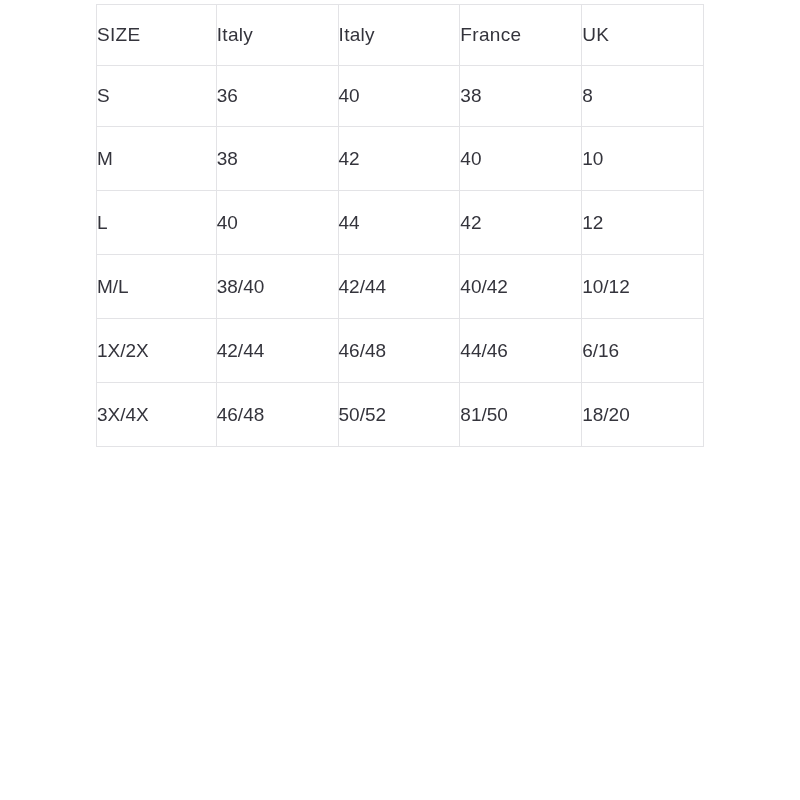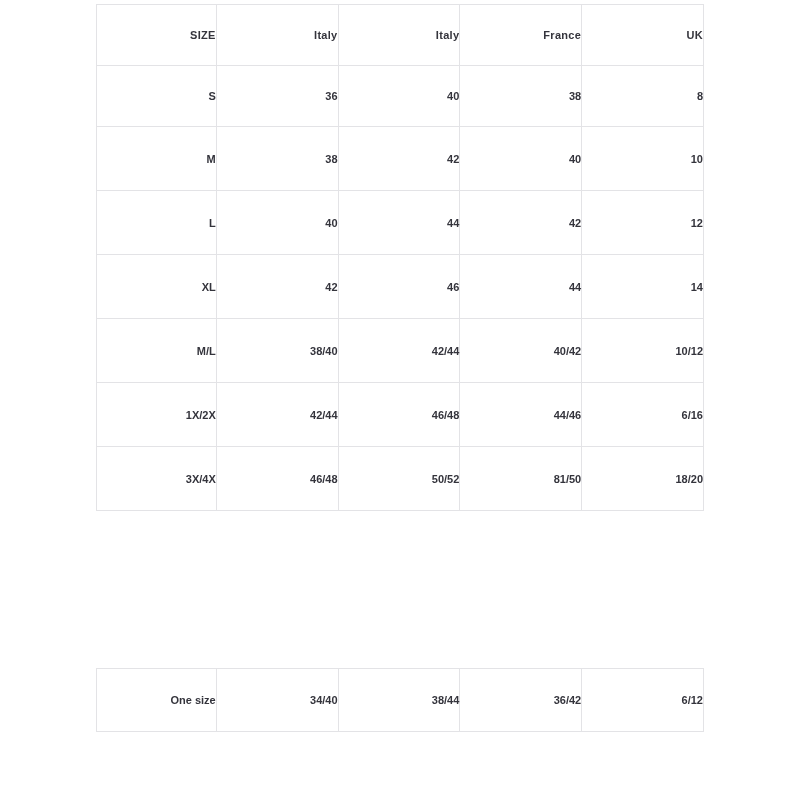--- a/index.html
+++ b/index.html
@@ -25,25 +25,25 @@
     table-layout: fixed;
     position: absolute;
     left: 96px;
     width: 608px;
   }
   #main-table { top: 4px; }
   #secondary-table { top: 668px; }
 
   .size-table td, .size-table th {
     border: 1px solid #e3e3e6;
-    text-align: right;
+    text-align: left;
     vertical-align: middle;
-    font-size: 11px;
+    font-size: 19px;
     color: #34343c;
-    font-weight: 700;
+    font-weight: 400;
     padding: 0;
   }
   .size-table col.c-size { width: 116px; }
   .size-table col.c-data { width: 118px; }
 
   #main-table th,
   #main-table td {
     height: 63px;
   }
   #main-table tr:first-child th,
@@ -108,27 +108,20 @@
         <td class="value-cell">10</td>
       </tr>
       <tr>
         <td class="size-cell">L</td>
         <td class="value-cell">40</td>
         <td class="value-cell">44</td>
         <td class="value-cell">42</td>
         <td class="value-cell">12</td>
       </tr>
       <tr>
-        <td class="size-cell">XL</td>
-        <td class="value-cell">42</td>
-        <td class="value-cell">46</td>
-        <td class="value-cell">44</td>
-        <td class="value-cell">14</td>
-      </tr>
-      <tr>
         <td class="size-cell">M/L</td>
         <td class="value-cell">38/40</td>
         <td class="value-cell">42/44</td>
         <td class="value-cell">40/42</td>
         <td class="value-cell">10/12</td>
       </tr>
       <tr>
         <td class="size-cell">1X/2X</td>
         <td class="value-cell">42/44</td>
         <td class="value-cell">46/48</td>
@@ -147,23 +140,16 @@
 
   <table class="size-table" id="secondary-table">
     <colgroup>
       <col class="c-size">
         <col class="c-data">
         <col class="c-data">
         <col class="c-data">
         <col class="c-data">
     </colgroup>
     <tbody>
-      <tr>
-        <td class="size-cell">One size</td>
-        <td class="value-cell">34/40</td>
-        <td class="value-cell">38/44</td>
-        <td class="value-cell">36/42</td>
-        <td class="value-cell">6/12</td>
-      </tr>
     </tbody>
   </table>
 
 </div>
 
 </body></html>

